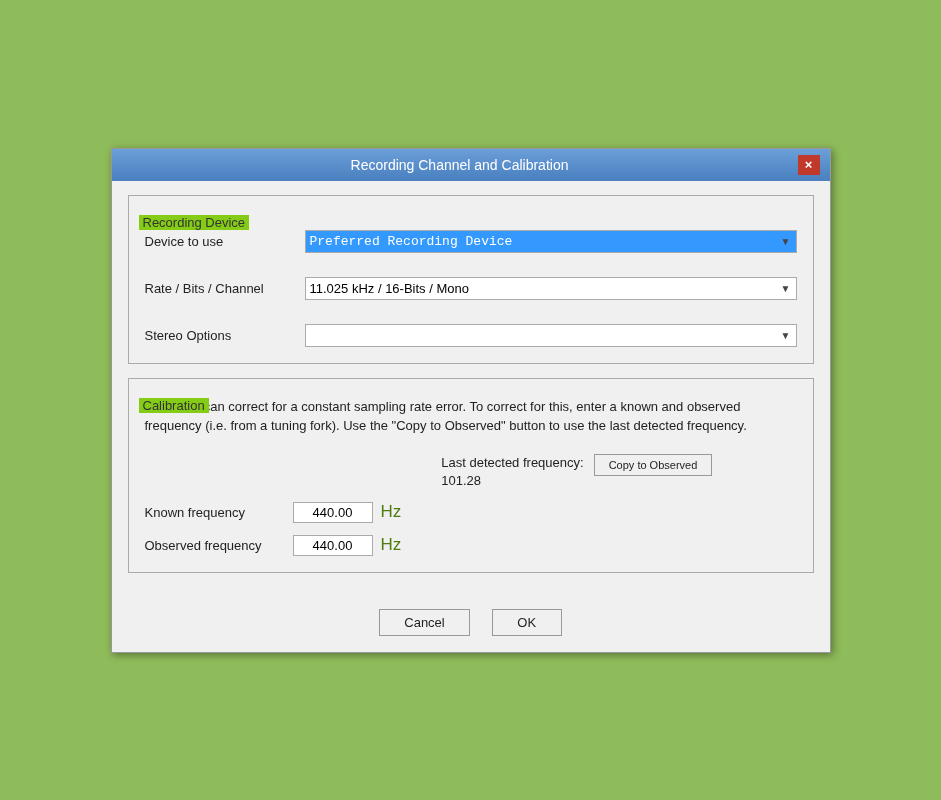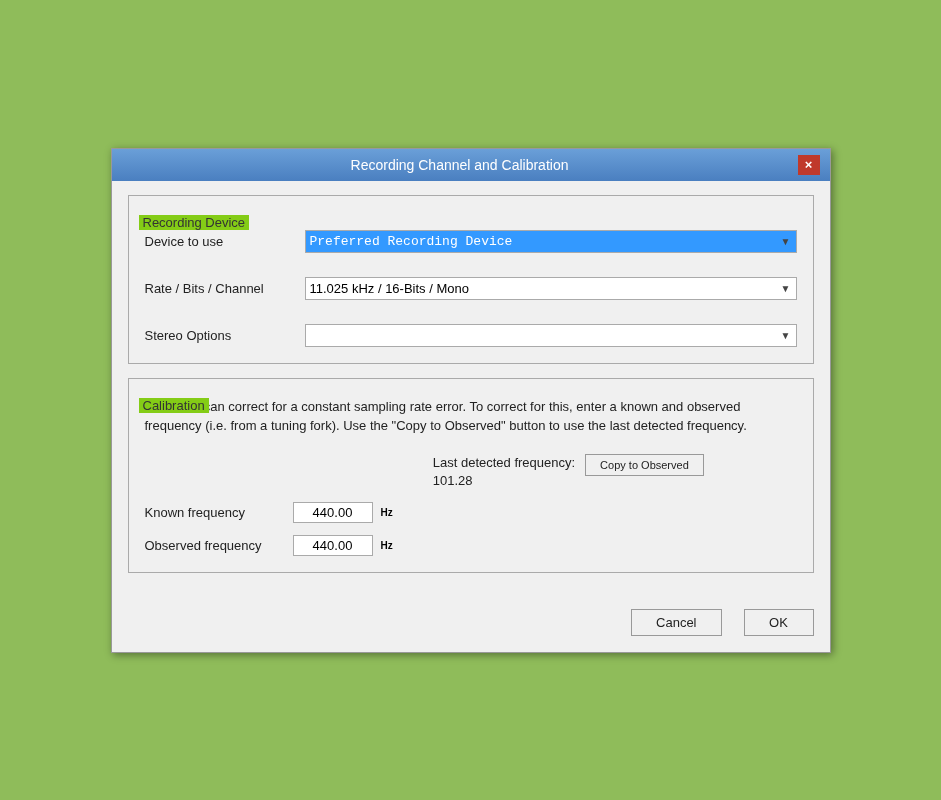--- a/index.html
+++ b/index.html
@@ -168,23 +168,22 @@
     .freq-input {
       width: 80px;
       padding: 2px 4px;
       border: 1px solid #aaa;
       background: white;
       font-size: 13px;
       text-align: center;
     }
 
     .unit-label {
-      font-size: 10px;
-      color: #000000;
-      font-weight: bold;
+      font-size: 17px;
+      color: #4d7c0f;
     }
 
     .right-info {
       display: flex;
       flex-direction: row;
       align-items: flex-start;
       gap: 10px;
     }
 
     .last-detected {
@@ -197,21 +196,21 @@
       background: #f0f0f0;
       border: 1px solid #999;
       padding: 4px 14px;
       font-size: 11px;
       cursor: pointer;
       color: #222;
     }
 
     .dialog-footer {
       display: flex;
-      justify-content: flex-end;
+      justify-content: center;
       gap: 22px;
       padding: 8px 16px 16px 16px;
     }
 
     .footer-btn {
       background: #f0f0f0;
       border: 1px solid #999;
       padding: 5px 24px;
       font-size: 13px;
       cursor: pointer;

